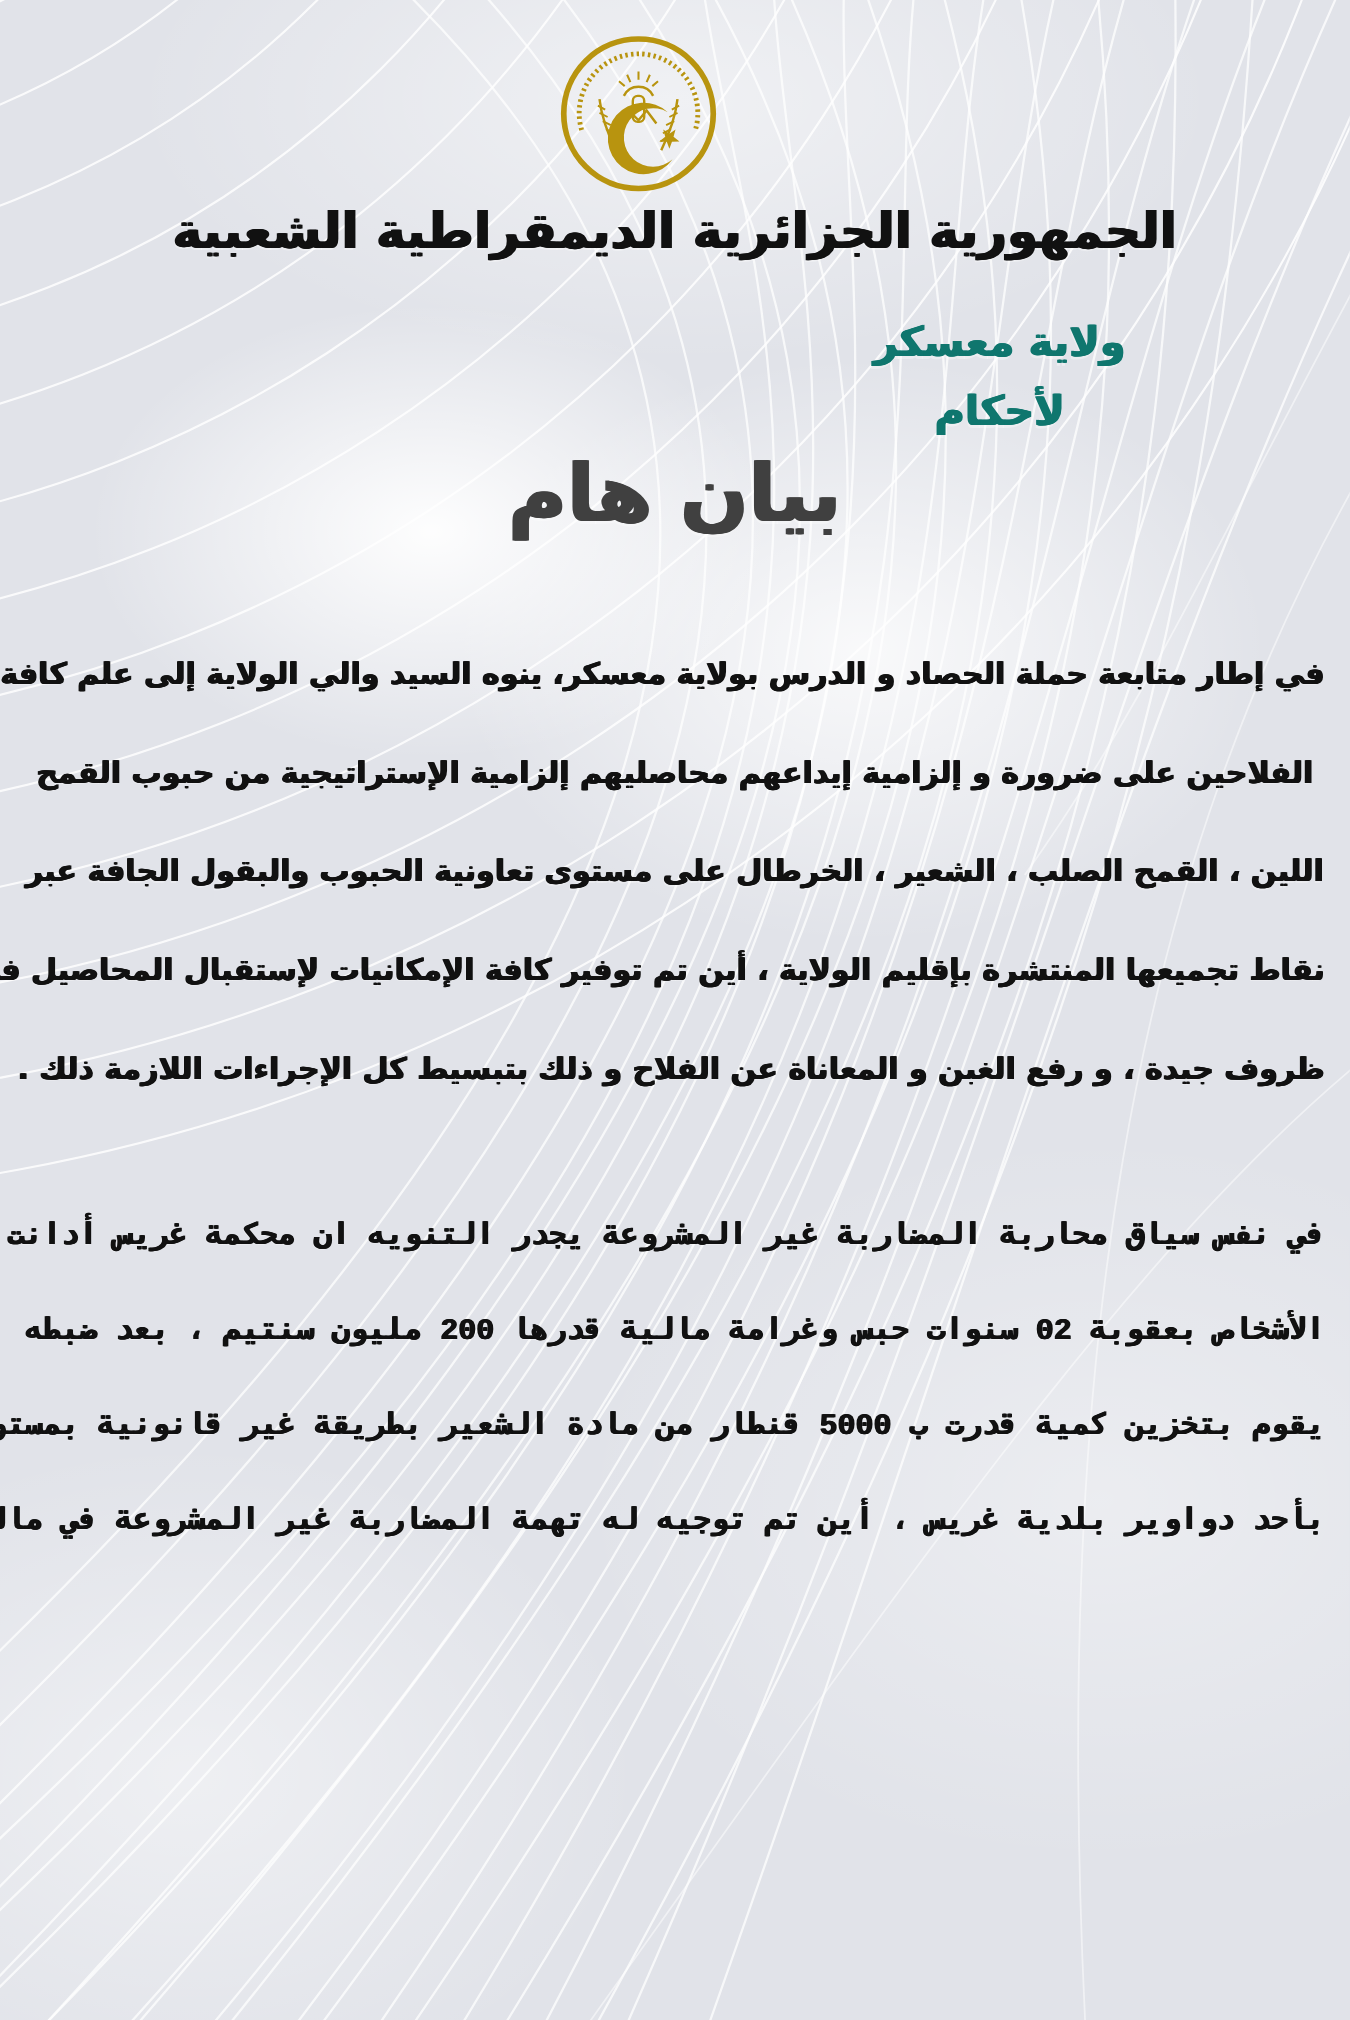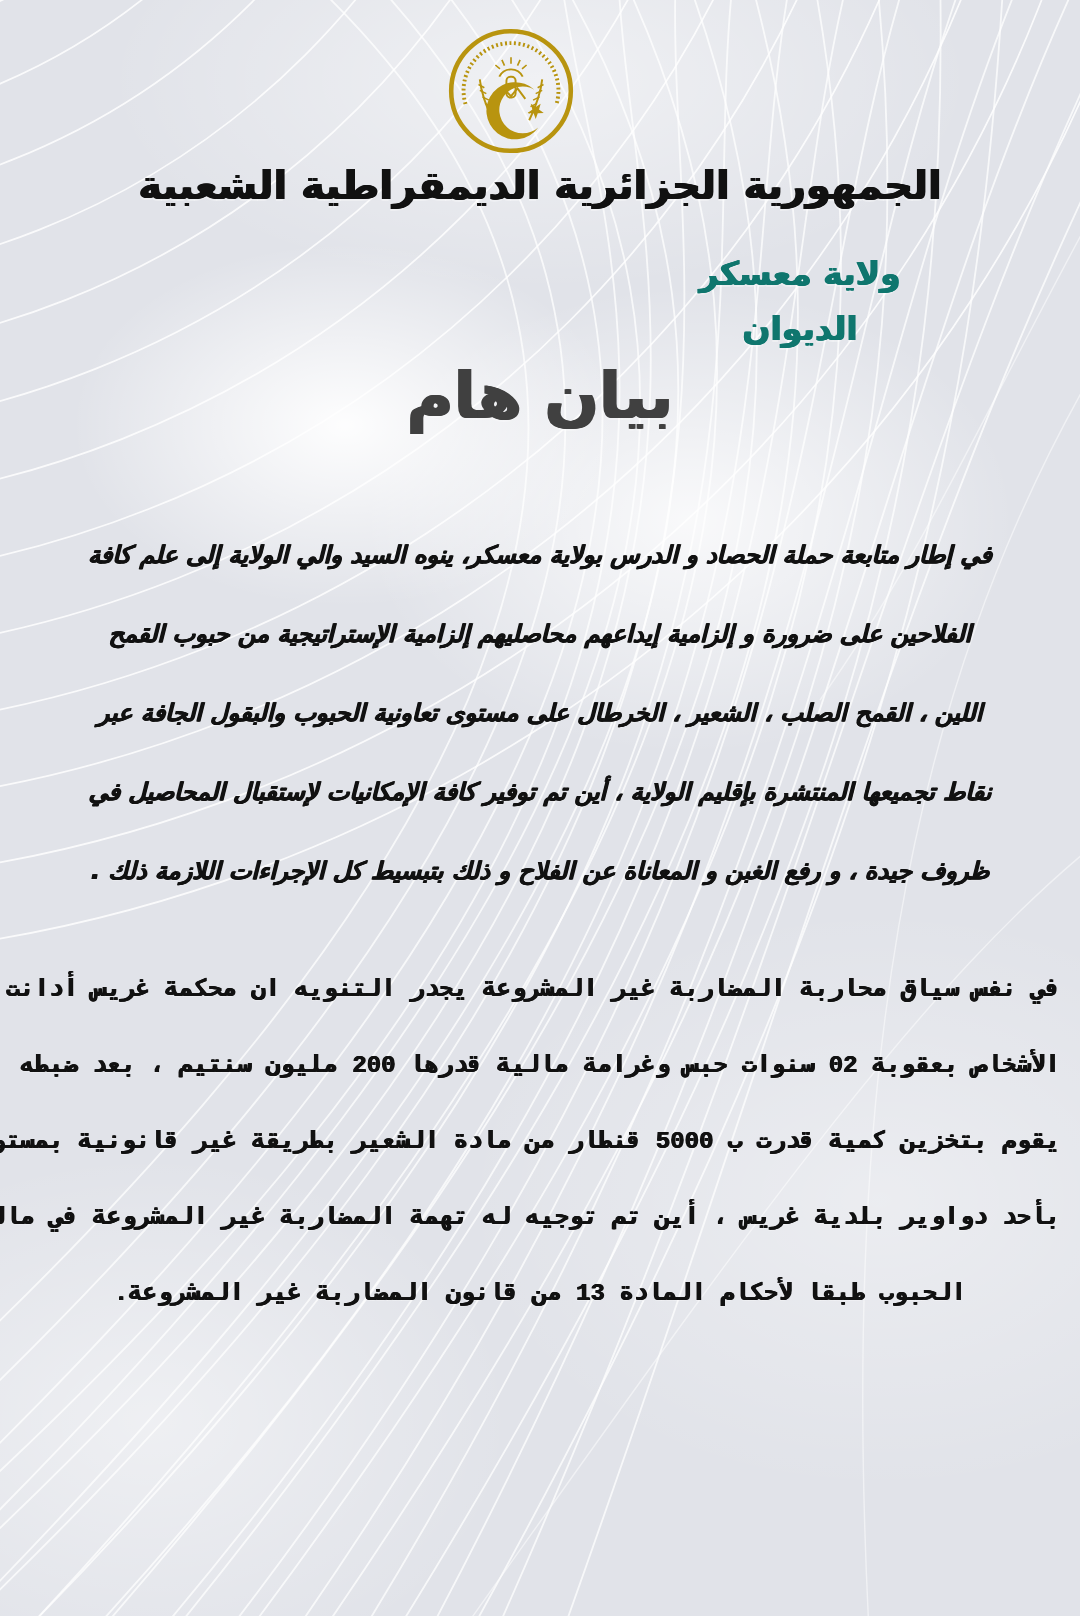--- a/index.html
+++ b/index.html
@@ -39,21 +39,21 @@
   .statement-title{
     position:absolute;top:350px;left:0;width:100%;
     text-align:center;font-size:64px;font-weight:bold;color:#404040;
     line-height:92px;
     text-shadow:1px 0 currentColor, -1px 0 currentColor, -1px 2px 0 rgba(255,255,255,0.3);
   }
   .para{
     position:absolute;left:20px;right:20px;
     text-align:center;color:#111;font-weight:bold;
   }
-  .para-1{top:516px;font-style:italic;}
+  .para-1{top:500px;}
   .para-2{top:952px;}
   .body-line{
     font-size:24px;line-height:79px;white-space:nowrap;
     text-shadow:0.6px 0 currentColor, -0.6px 0 currentColor, -1px 1px 0 rgba(255,255,255,0.3);
   }
   .para-2 .body-line{line-height:76px;font-family:Liberation Mono, monospace;}
 </style>
 </head>
 <body>
 
@@ -134,35 +134,34 @@
       <g fill="#b8940f" stroke="none">
         <path d="M 136,98 A 44,44 0 1 0 142,156 A 36,36 0 1 1 136,98 Z"></path>
         <polygon points="150.4,134 141.2,134.4 138,143 134.8,134.4 125.6,134 132.9,128.3 130.4,119.5 138,124.6 145.6,119.5 143.1,128.3"></polygon>
       </g>
     </svg>
 
     <div class="republic-title">الجمهورية الجزائرية الديمقراطية الشعبية</div>
 
     <div class="wilaya-block">
       <div>ولاية معسكر</div>
-      <div>الديوان</div>
+      <div>لأحكام</div>
     </div>
 
     <div class="statement-title">بيان هام</div>
 
     <div class="para para-1">
       <div class="body-line">في إطار متابعة حملة الحصاد و الدرس بولاية معسكر، ينوه السيد والي الولاية  إلى علم كافة</div>
       <div class="body-line">الفلاحين على ضرورة و إلزامية إيداعهم محاصليهم إلزامية الإستراتيجية  من حبوب القمح</div>
       <div class="body-line">اللين ، القمح الصلب ، الشعير ، الخرطال  على مستوى تعاونية الحبوب والبقول الجافة عبر</div>
       <div class="body-line">نقاط تجميعها المنتشرة بإقليم الولاية ، أين تم توفير كافة الإمكانيات لإستقبال المحاصيل في</div>
       <div class="body-line">ظروف جيدة ، و رفع الغبن و المعاناة عن الفلاح و ذلك بتبسيط كل الإجراءات اللازمة ذلك .</div>
     </div>
 
     <div class="para para-2">
       <div class="body-line">في نفس سياق محاربة المضاربة غير المشروعة يجدر التنويه ان محكمة غريس أدانت أحد</div>
       <div class="body-line">الأشخاص بعقوبة 02 سنوات حبس وغرامة مالية قدرها 200 مليون سنتيم ، بعد ضبطه</div>
       <div class="body-line">يقوم بتخزين كمية قدرت ب 5000 قنطار من مادة الشعير بطريقة غير قانونية بمستودع</div>
       <div class="body-line">بأحد دواوير بلدية غريس ، أين تم توجيه له تهمة المضاربة غير المشروعة في مالية</div>
-      <div class="body-line">الحبوب  طبقا لأحكام المادة 13 من قانون المضاربة غير المشروعة.</div>
     </div>
 
   </div>
 </div>
 
 </body></html>

